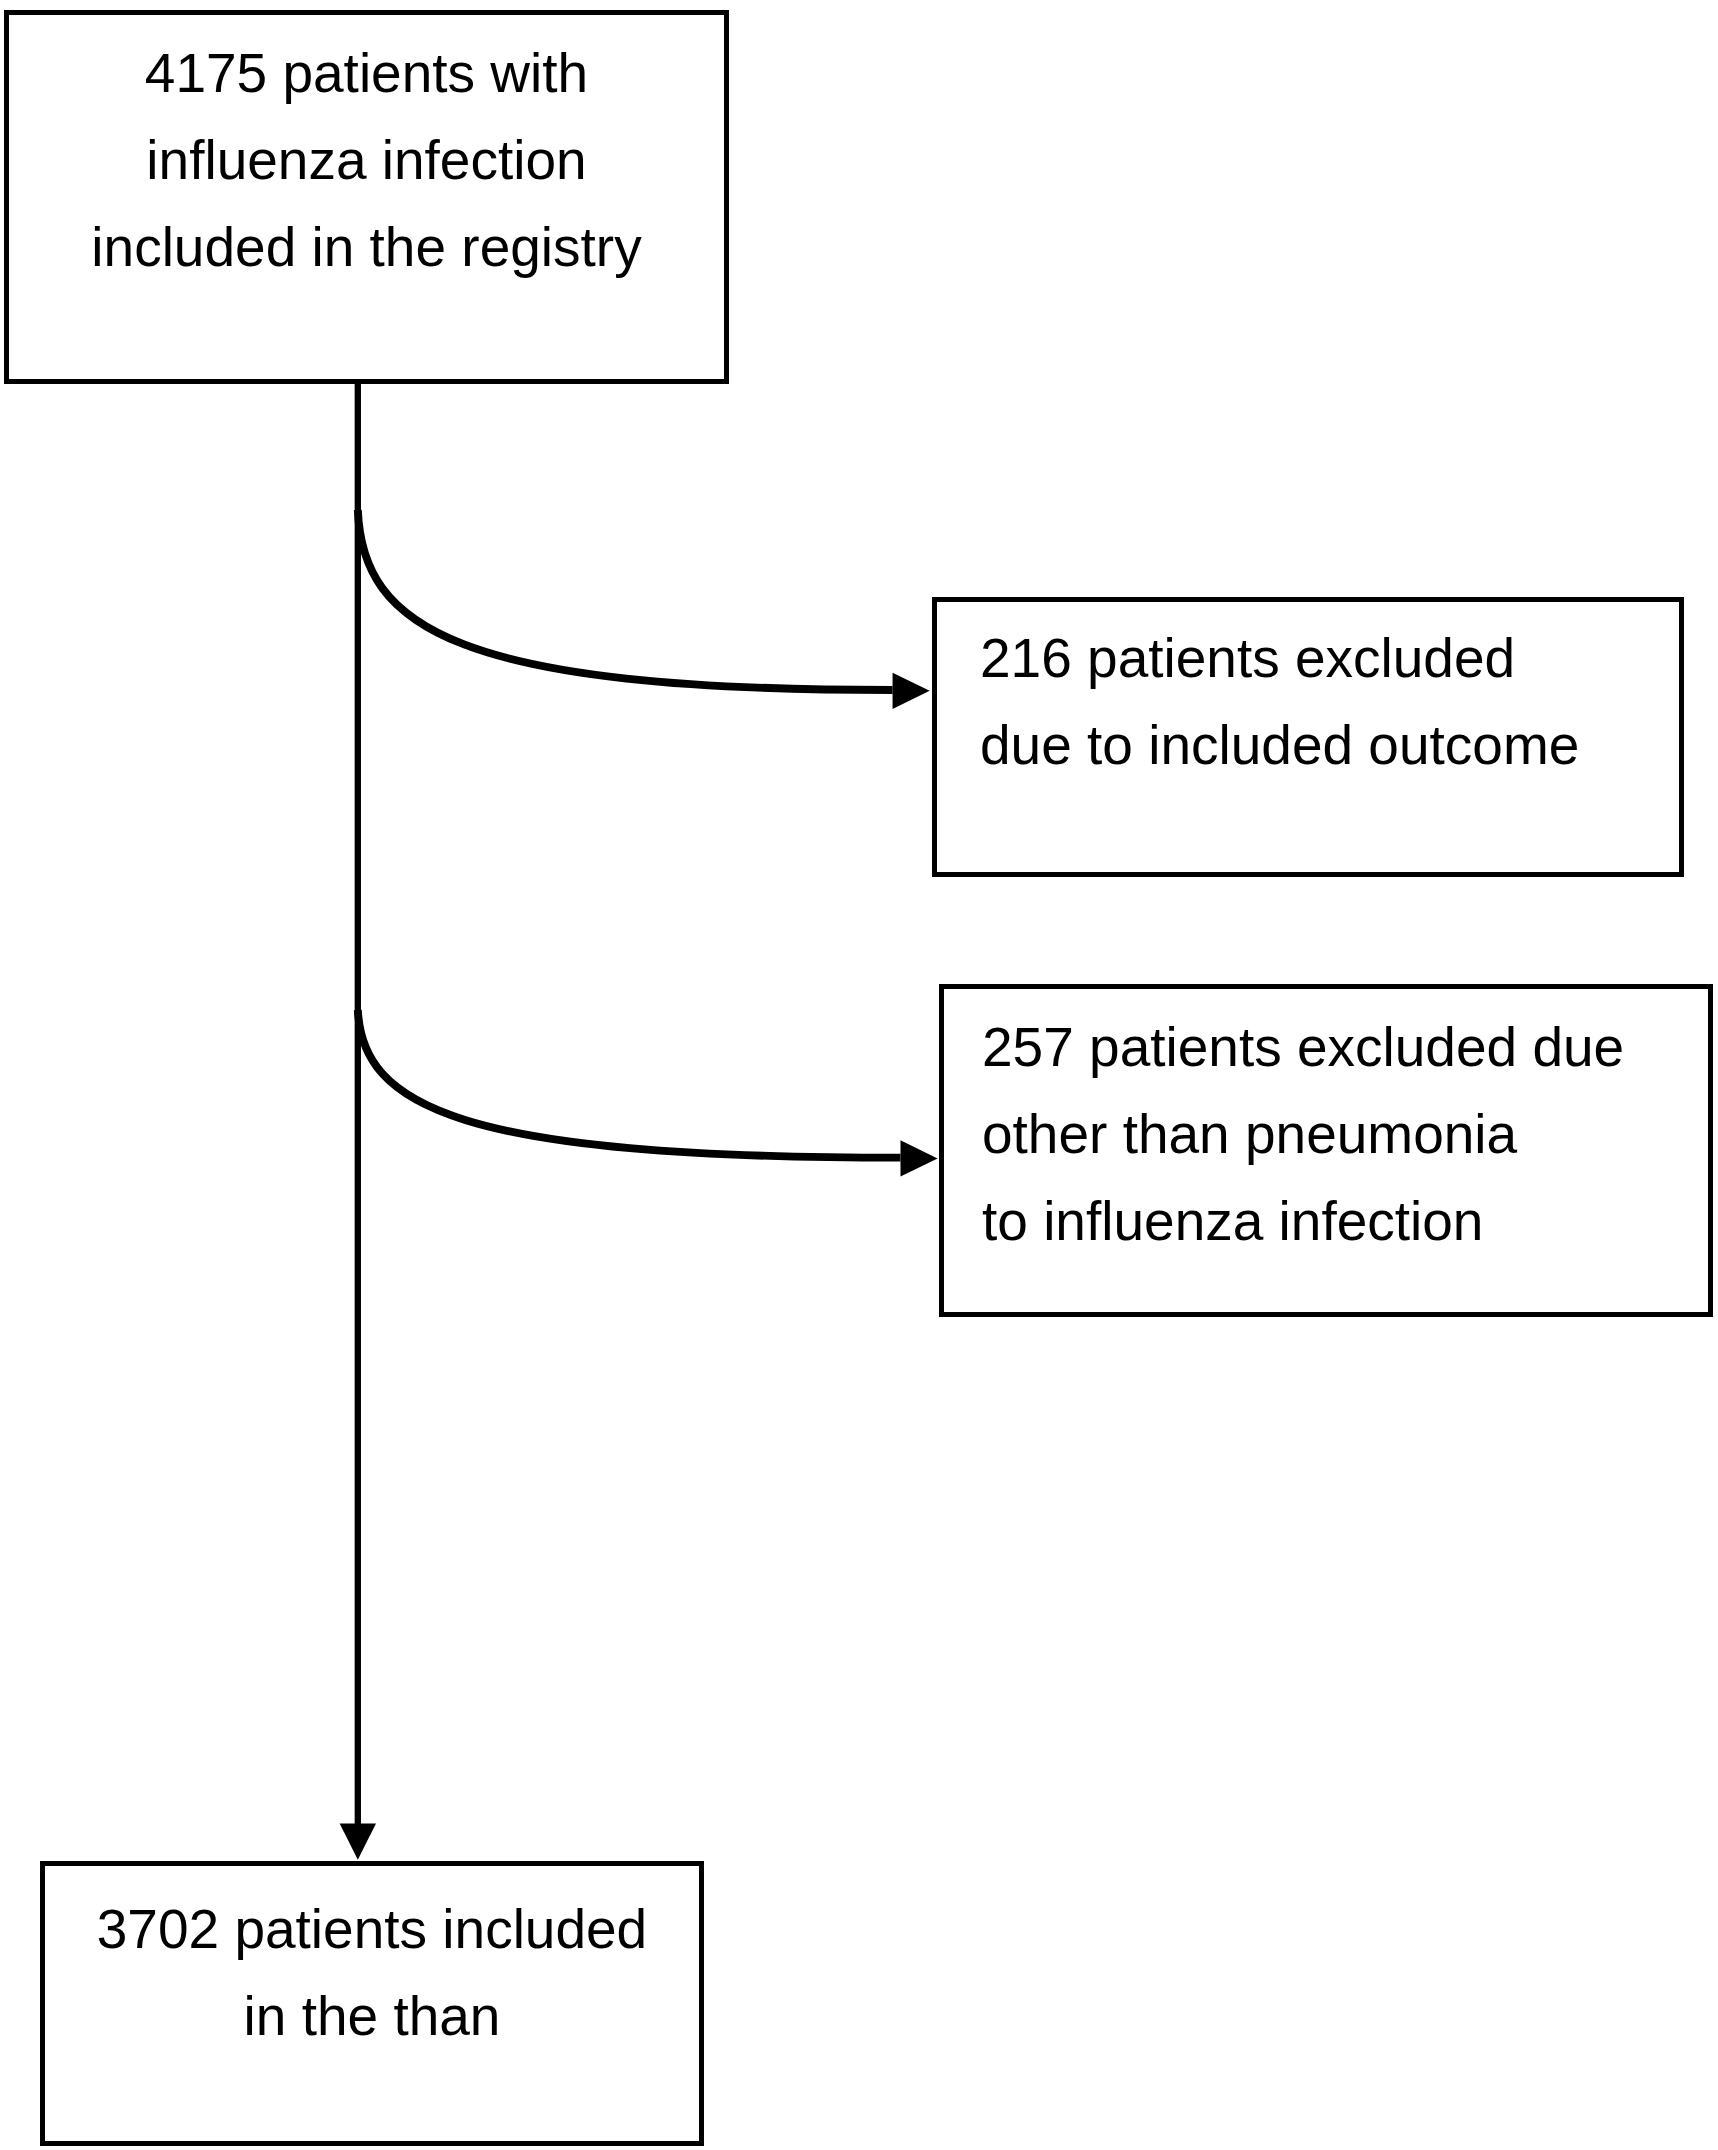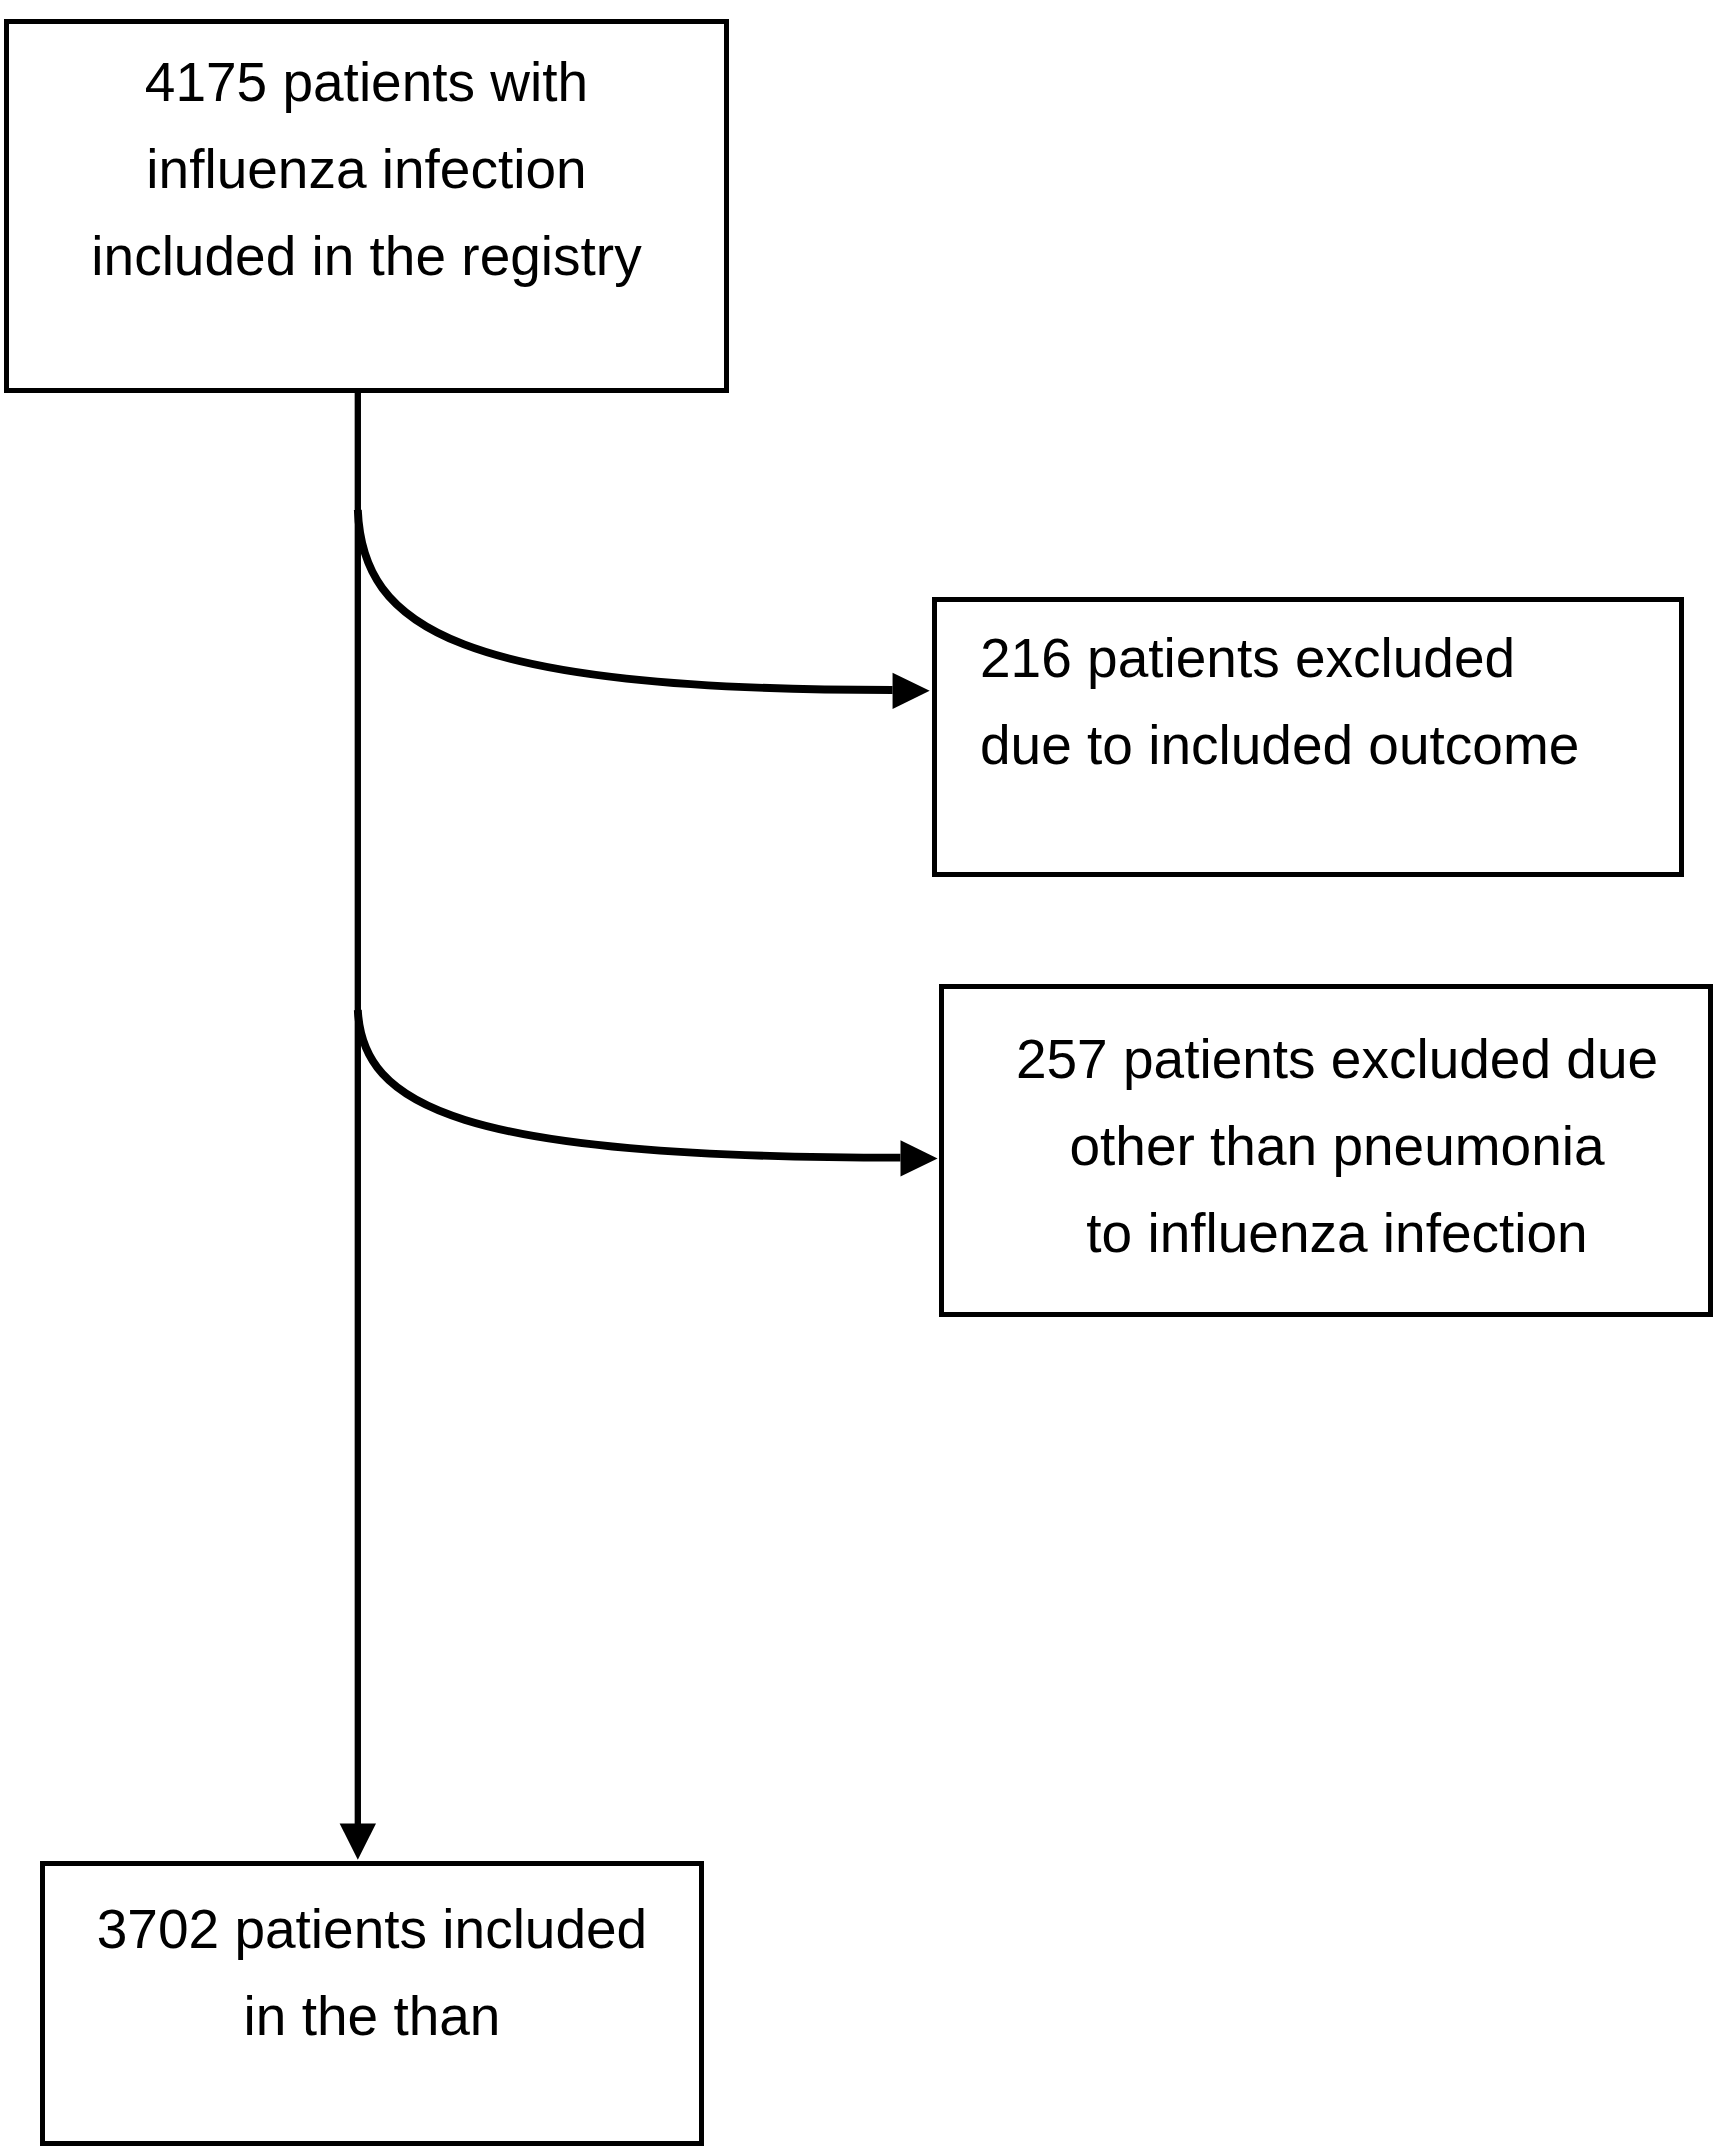--- a/index.html
+++ b/index.html
@@ -30,41 +30,41 @@
     background: #ffffff;
     font-size: 55px;
     line-height: 87px;
     font-weight: 400;
   }
   .box .tline {
     white-space: nowrap;
   }
   .box-registry {
     left: 4px;
-    top: 19px;
+    top: 10px;
     width: 725px;
     height: 374px;
     text-align: center;
     padding-top: 15px;
   }
   .box-excluded-missing {
     left: 932px;
     top: 597px;
     width: 752px;
     height: 280px;
     text-align: left;
     padding: 13.4px 16px 0 43px;
   }
   .box-excluded-nonpneumonia {
     left: 939px;
     top: 984px;
     width: 774px;
     height: 333px;
-    text-align: center;
-    padding: 27px 16px 0 38px;
+    text-align: left;
+    padding: 15px 16px 0 38px;
   }
   .box-included {
     left: 40px;
     top: 1861px;
     width: 664px;
     height: 285px;
     text-align: center;
     padding-top: 20px;
   }
 </style>

